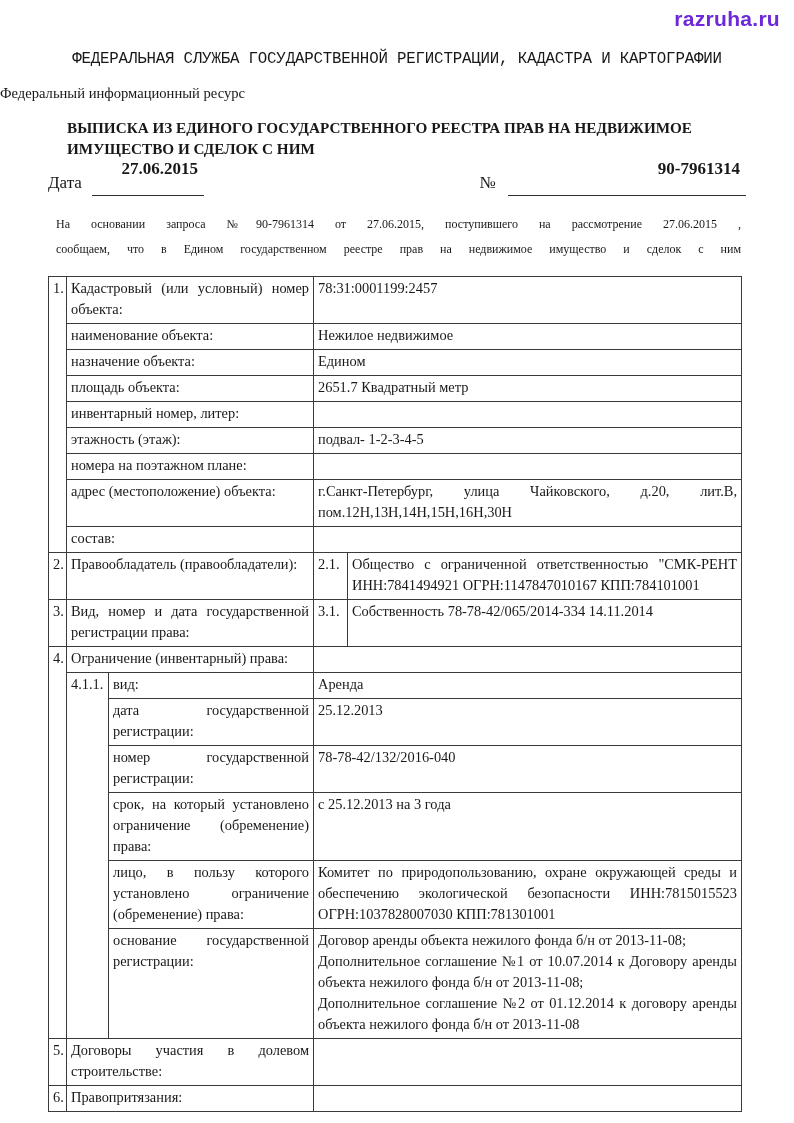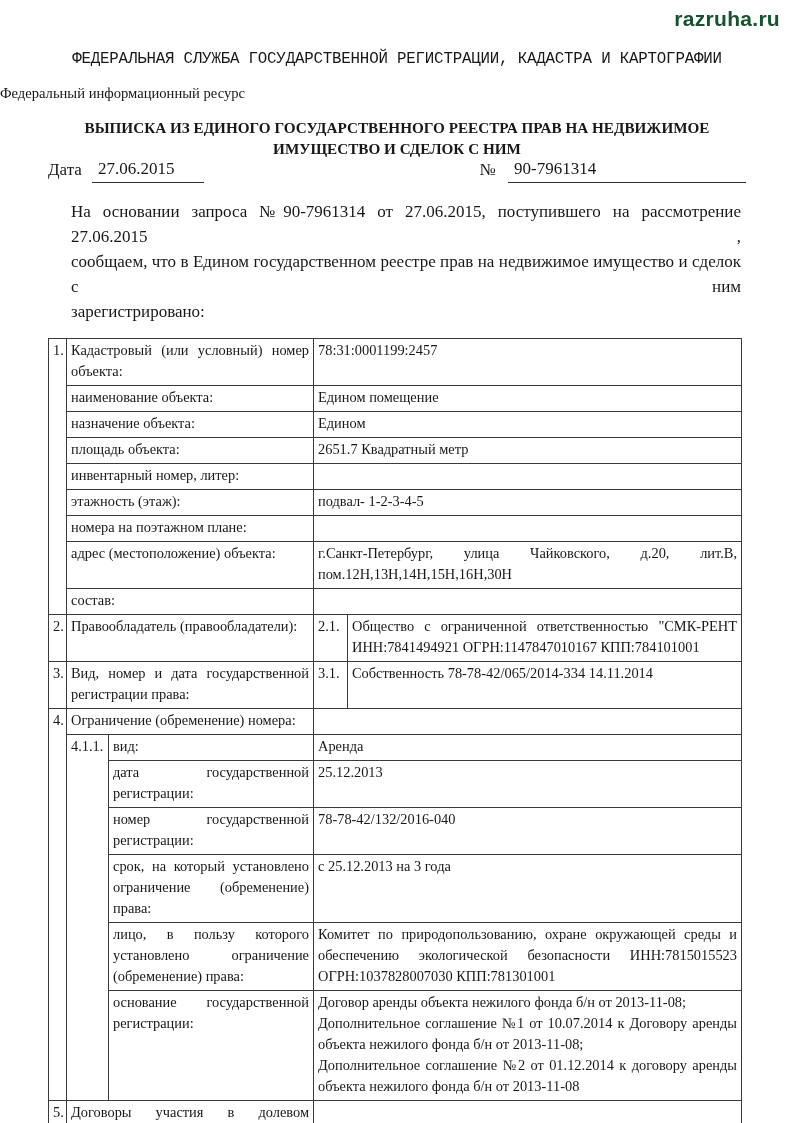--- a/index.html
+++ b/index.html
@@ -12,62 +12,62 @@
   .page {
     position: relative;
     width: 794px; height: 1123px;
     background: #ffffff;
     overflow: hidden;
   }
   .watermark {
     position: absolute; top: 7px; right: 14px;
     font-family: "Liberation Sans", sans-serif;
     font-weight: 700; font-size: 21px;
-    color: #14532d; letter-spacing: 0.3px;
+    color: #6d28d9; letter-spacing: 0.3px;
   }
   .agency {
     margin: 50px 40px 0 40px;
     text-align: center;
     font-size: 15.8px; letter-spacing: -0.2px;
     white-space: nowrap;
     font-family: Liberation Mono, monospace;
   }
   .subtitle {
     margin-top: 17px;
     text-align: left;
     font-size: 14.6px;
   }
   .doc-title {
     margin: 15px auto 0 auto;
     width: 660px;
-    text-align: center;
     font-weight: 700;
     font-size: 15.2px;
     line-height: 21px;
   }
   .meta-row {
     margin: 0 48px 0 48px;
     display: flex;
     justify-content: space-between;
     align-items: flex-end;
     font-size: 17px;
   }
   .meta-group { display: flex; align-items: flex-end; }
   .meta-label { padding-bottom: 3px; }
   .meta-value {
     display: inline-block;
     border-bottom: 1.6px solid #2e2e2e;
-    text-align: left;
-    padding: 0 6px 3px 6px;
+    text-align: right;
+    padding: 0 6px 16px 6px;
+    font-weight: bold;
   }
   .meta-value.date { width: 112px; margin-left: 10px; }
   .meta-value.num  { width: 238px; margin-left: 12px; }
   .intro {
-    margin: 16px 53px 0 71px;
-    font-size: 17px;
+    margin: 16px 53px 0 56px;
+    font-size: 12px;
     line-height: 25px;
   }
   .intro .jline {
     display: block;
     text-align: justify;
     text-align-last: justify;
   }
   .intro .lline { display: block; text-align: left; }
 
   table.reg {
@@ -108,41 +108,40 @@
     </div>
     <div class="meta-group">
       <span class="meta-label">№</span>
       <span class="meta-value num">90-7961314</span>
     </div>
   </div>
 
   <div class="intro">
     <span class="jline">На основании запроса №90-7961314 от 27.06.2015, поступившего на рассмотрение 27.06.2015 ,</span>
     <span class="jline">сообщаем, что в Едином государственном реестре прав на недвижимое имущество и сделок с ним</span>
-    <span class="lline">зарегистрировано:</span>
   </div>
 
   <table class="reg">
     <colgroup>
       <col style="width:18px">
         <col style="width:42px">
         <col style="width:205px">
         <col style="width:34px">
         <col style="width:394px">
     </colgroup>
     <tbody>
 
       <tr>
         <td class="cell-num" rowspan="9">1.</td>
         <td class="cell-label" colspan="2">Кадастровый (или условный) номер объекта:</td>
         <td class="cell-value" colspan="2">78:31:0001199:2457</td>
       </tr>
       <tr>
         <td class="cell-label" colspan="2">наименование объекта:</td>
-        <td class="cell-value" colspan="2">Едином помещение</td>
+        <td class="cell-value" colspan="2">Нежилое недвижимое</td>
       </tr>
       <tr>
         <td class="cell-label" colspan="2">назначение объекта:</td>
         <td class="cell-value" colspan="2">Едином</td>
       </tr>
       <tr>
         <td class="cell-label" colspan="2">площадь объекта:</td>
         <td class="cell-value" colspan="2">2651.7 Квадратный метр</td>
       </tr>
       <tr>
@@ -175,21 +174,21 @@
 
       <tr>
         <td class="cell-num">3.</td>
         <td class="cell-label" colspan="2">Вид, номер и дата государственной регистрации права:</td>
         <td class="cell-subnum">3.1.</td>
         <td class="cell-value">Собственность 78-78-42/065/2014-334 14.11.2014</td>
       </tr>
 
       <tr>
         <td class="cell-num" rowspan="7">4.</td>
-        <td class="cell-label" colspan="2">Ограничение (обременение) номера:</td>
+        <td class="cell-label" colspan="2">Ограничение (инвентарный) права:</td>
         <td class="cell-value" colspan="2"></td>
       </tr>
       <tr>
         <td class="cell-subnum" rowspan="6">4.1.1.</td>
         <td class="cell-label">вид:</td>
         <td class="cell-value" colspan="2">Аренда</td>
       </tr>
       <tr>
         <td class="cell-label">дата государственной регистрации:</td>
         <td class="cell-value" colspan="2">25.12.2013</td>

